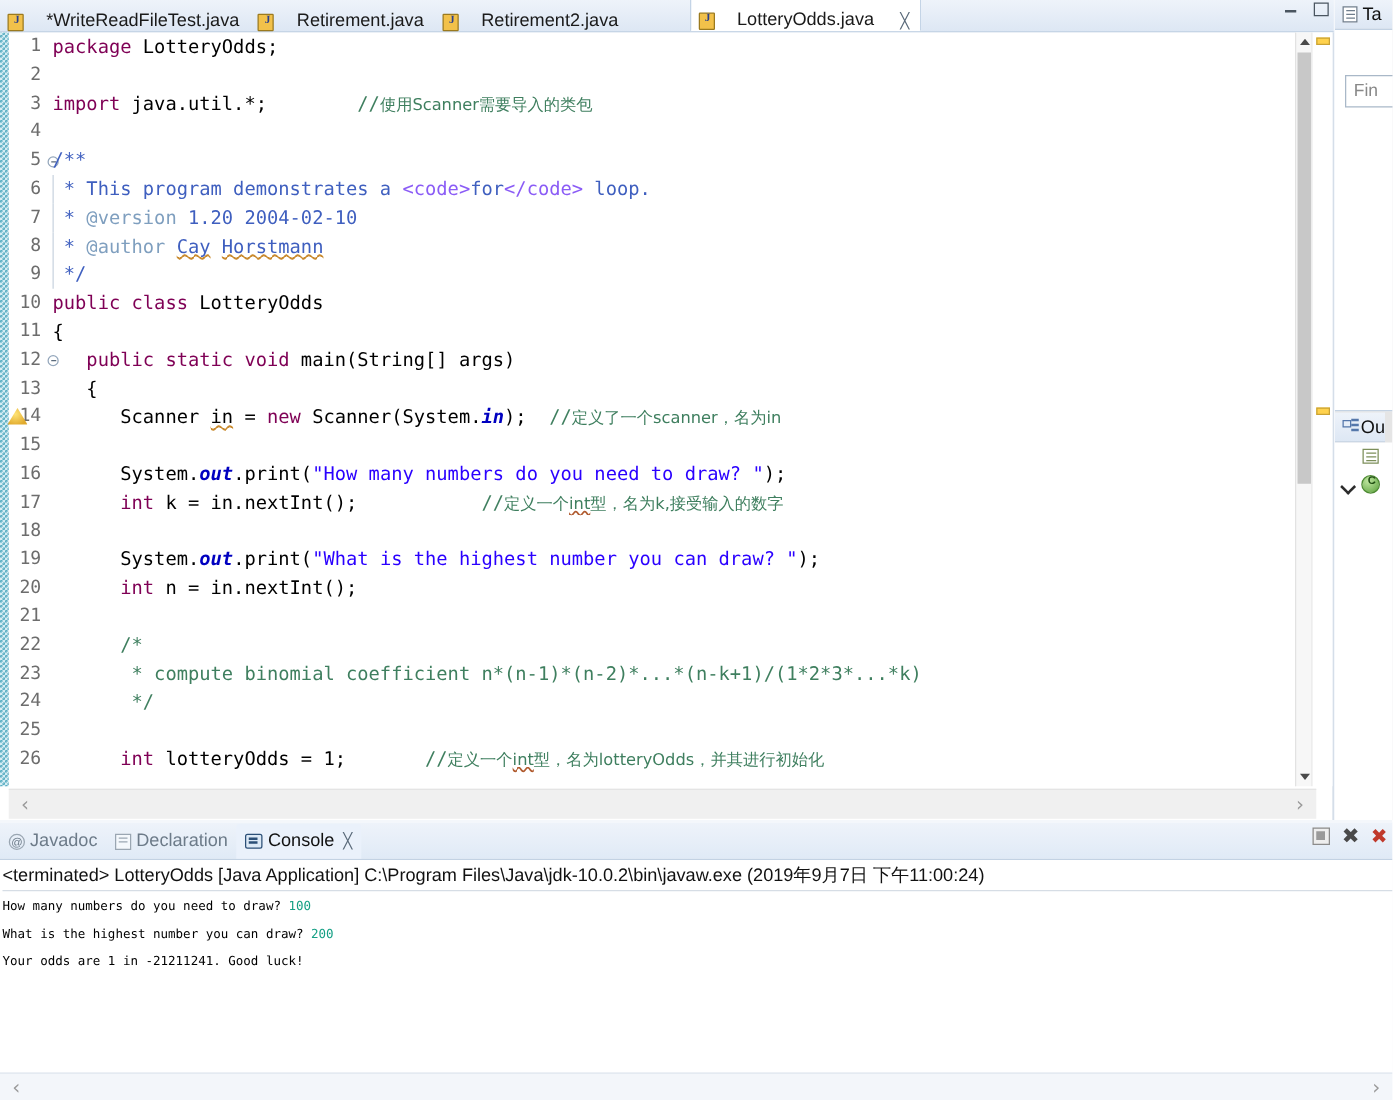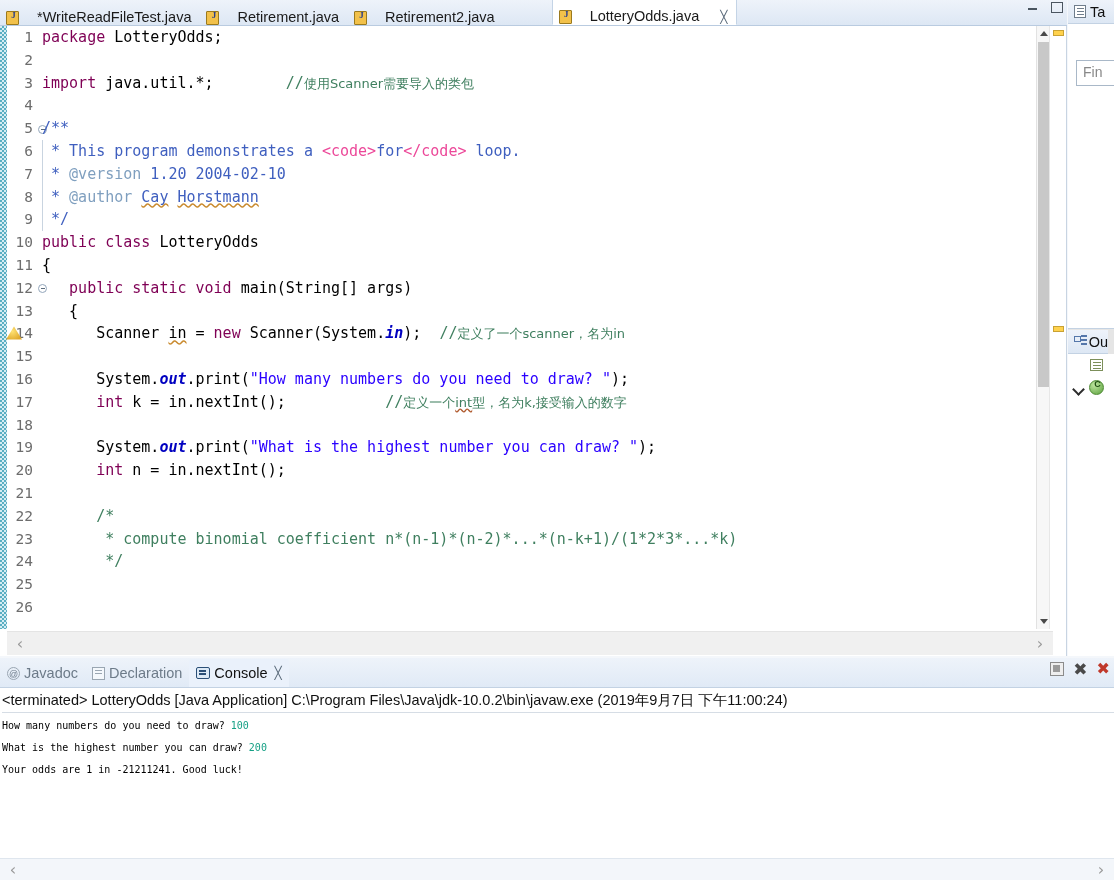--- a/index.html
+++ b/index.html
@@ -103,21 +103,21 @@
     background: radial-gradient(circle at 40% 35%, #ffe375, #e0a92c 70%);
     clip-path: polygon(50% 0%, 100% 88%, 0% 88%);
   }
 
   
   .kw   { color: #7f0055; font-weight: normal; }
   .str  { color: #2a00ff; }
   .cmt  { color: #3f7f5f; }
   .jdoc { color: #3f5fbf; }
   .jdoctag { color: #7f9fbf; }
-  .jdochtml { color: #ec4899; }
+  .jdochtml { color: #8b5cf6; }
   .cjk  { color: #3f7f5f; font-family: "DejaVu Sans", sans-serif; font-size: 13px; }
   .fld  { color: #0000c0; font-style: italic; font-weight: bold; }
   .sq   { text-decoration: underline wavy #c98a2e; text-decoration-skip-ink: none; }
   .sqr  { text-decoration: underline wavy #b05a2e; text-decoration-skip-ink: none; }
 
   
   #vscroll {
     position: absolute; right: 17px; top: 0; width: 13px; height: 603px;
     background: #f7f7f7; border-left: 1px solid #e2e2e2;
   }
@@ -364,20 +364,21 @@
         <div class="cl">      System.<span class="fld">out</span>.print(<span class="str">"How many numbers do you need to draw? "</span>);</div>
         <div class="cl">      <span class="kw">int</span> k = in.nextInt();           <span class="cmt">//</span><span class="cjk">定义一个<span class="sqr">int</span>型，名为k,接受输入的数字</span></div>
         <div class="cl">&nbsp;</div>
         <div class="cl">      System.<span class="fld">out</span>.print(<span class="str">"What is the highest number you can draw? "</span>);</div>
         <div class="cl">      <span class="kw">int</span> n = in.nextInt();</div>
         <div class="cl">&nbsp;</div>
         <div class="cl">      <span class="cmt">/*</span></div>
         <div class="cl">       <span class="cmt">* compute binomial coefficient n*(n-1)*(n-2)*...*(n-k+1)/(1*2*3*...*k)</span></div>
         <div class="cl">       <span class="cmt">*/</span></div>
         <div class="cl">&nbsp;</div>
+        <div class="cl">      <span class="kw">int</span> lotteryOdds = 1;       <span class="cmt">//</span><span class="cjk">定义一个<span class="sqr">int</span>型，名为lotteryOdds，并其进行初始化</span></div>
       </div>
 
     <div id="vscroll">
       <div class="sarrow up"></div>
       <div id="vthumb"></div>
       <div class="sarrow dn"></div>
     </div>
     <div id="oruler">
       <div class="omark" style="top:4px;"></div>
       <div class="omark" style="top:300px;"></div>

